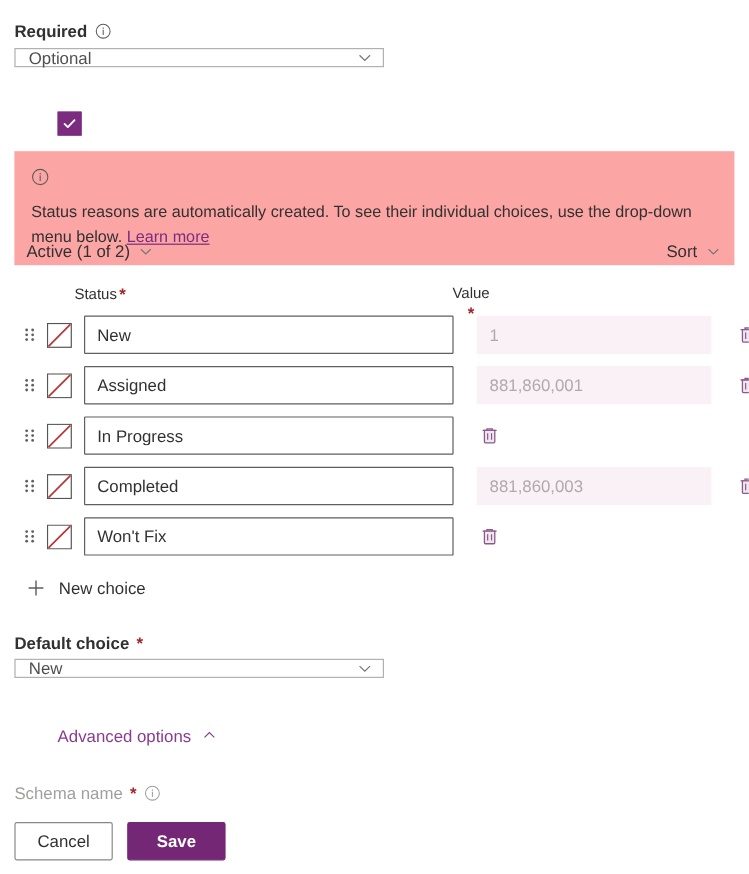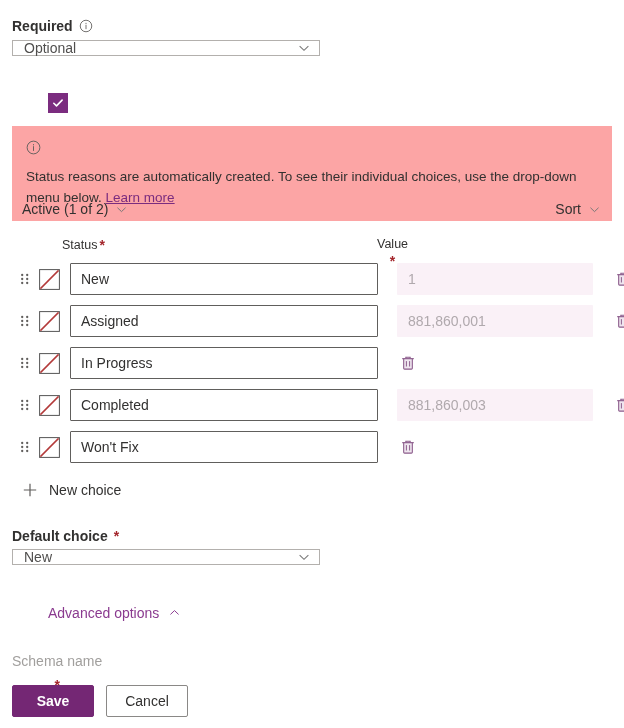--- a/index.html
+++ b/index.html
@@ -27,21 +27,21 @@
   
   .field-label {
     font-size: 14px;
     font-weight: bold;
     color: #323130;
     display: flex;
     align-items: center;
     gap: 6px;
     line-height: 18px;
   }
-  .field-label.disabled { color: #a19f9d; font-weight: normal; flex-direction: column; }
+  .field-label.disabled { color: #a19f9d; font-weight: normal; }
   .req-star { color: #a4262c; font-weight: bold; font-size: 14px; }
 
   
   .info-ico {
     width: 14px; height: 14px;
     display: inline-block;
     flex: 0 0 auto;
   }
   .info-ico svg { display:block; }
 
@@ -517,17 +517,17 @@
     <span class="info-ico">
       <svg viewBox="0 0 16 16" width="14" height="14">
           <circle cx="8" cy="8" r="6.6" fill="none" stroke="#a19f9d" stroke-width="1"></circle>
           <rect x="7.5" y="6.6" width="1" height="5" fill="#a19f9d"></rect>
           <rect x="7.5" y="4.4" width="1" height="1.3" fill="#a19f9d"></rect>
         </svg>
     </span>
   </div>
 
   <div class="btnrow" id="action-buttons">
+    <button class="btn btn-default">Cancel</button>
     <button class="btn btn-primary">Save</button>
-    <button class="btn btn-default">Cancel</button>
   </div>
 
 </div>
 
 </body></html>

